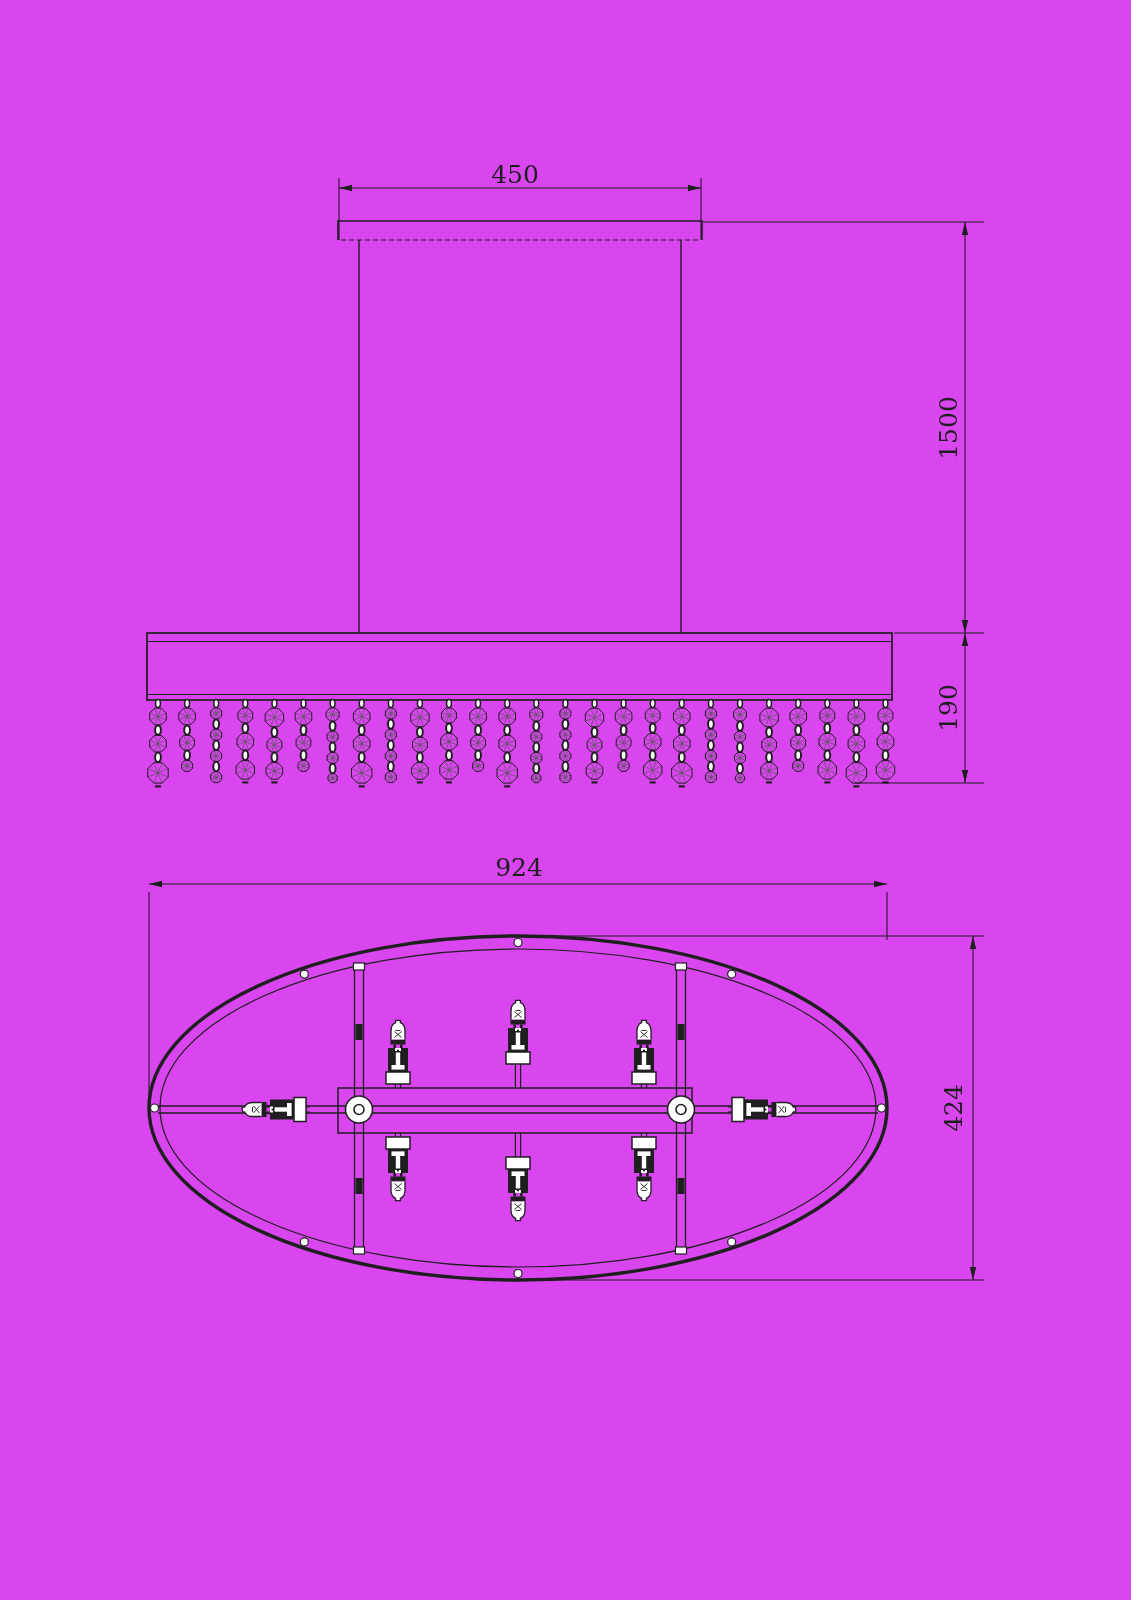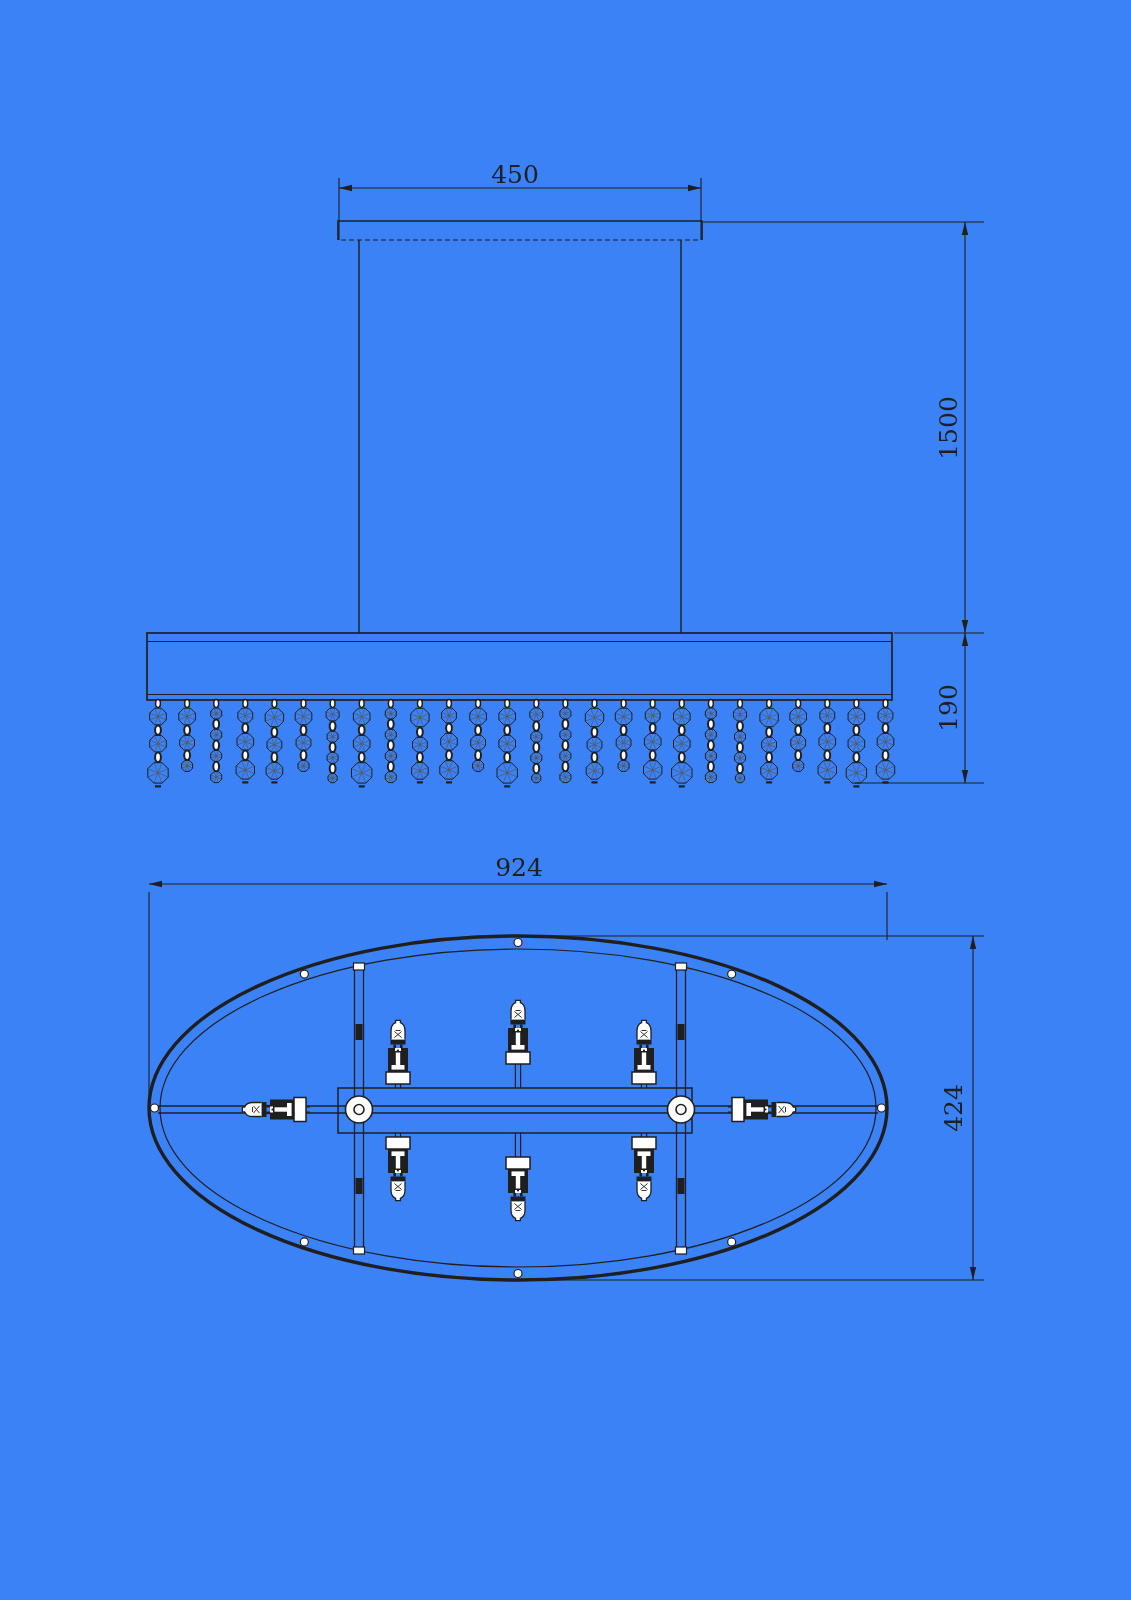--- a/index.html
+++ b/index.html
@@ -1,16 +1,16 @@
 <!DOCTYPE html>
 <html><head>
 <meta charset="utf-8">
 <style>
   html,body{margin:0;padding:0;background:#ffffff;}
-  .sheet{width:1131px;height:1600px;position:relative;background:#3b82f6;overflow:hidden;}
+  .sheet{width:1131px;height:1600px;position:relative;background:#d946ef;overflow:hidden;}
   svg{display:block;}
   .dim{font-family:"DejaVu Serif", serif;font-size:25px;fill:#1f1f1f;}
 </style>
 </head>
 <body>
 
 <div class="sheet">
   <svg id="drawing" width="1131" height="1600" viewBox="0 0 1131 1600">
     <g id="gSide">
         <g>

